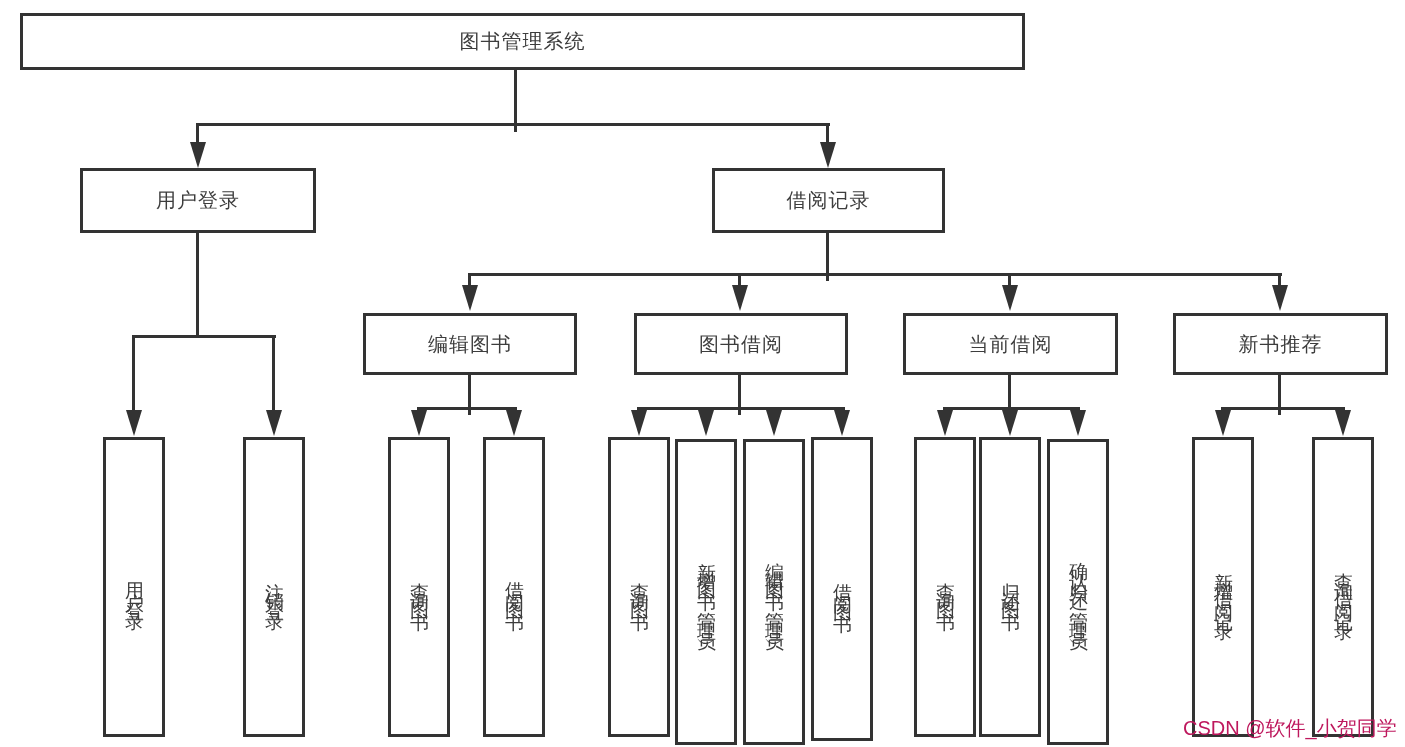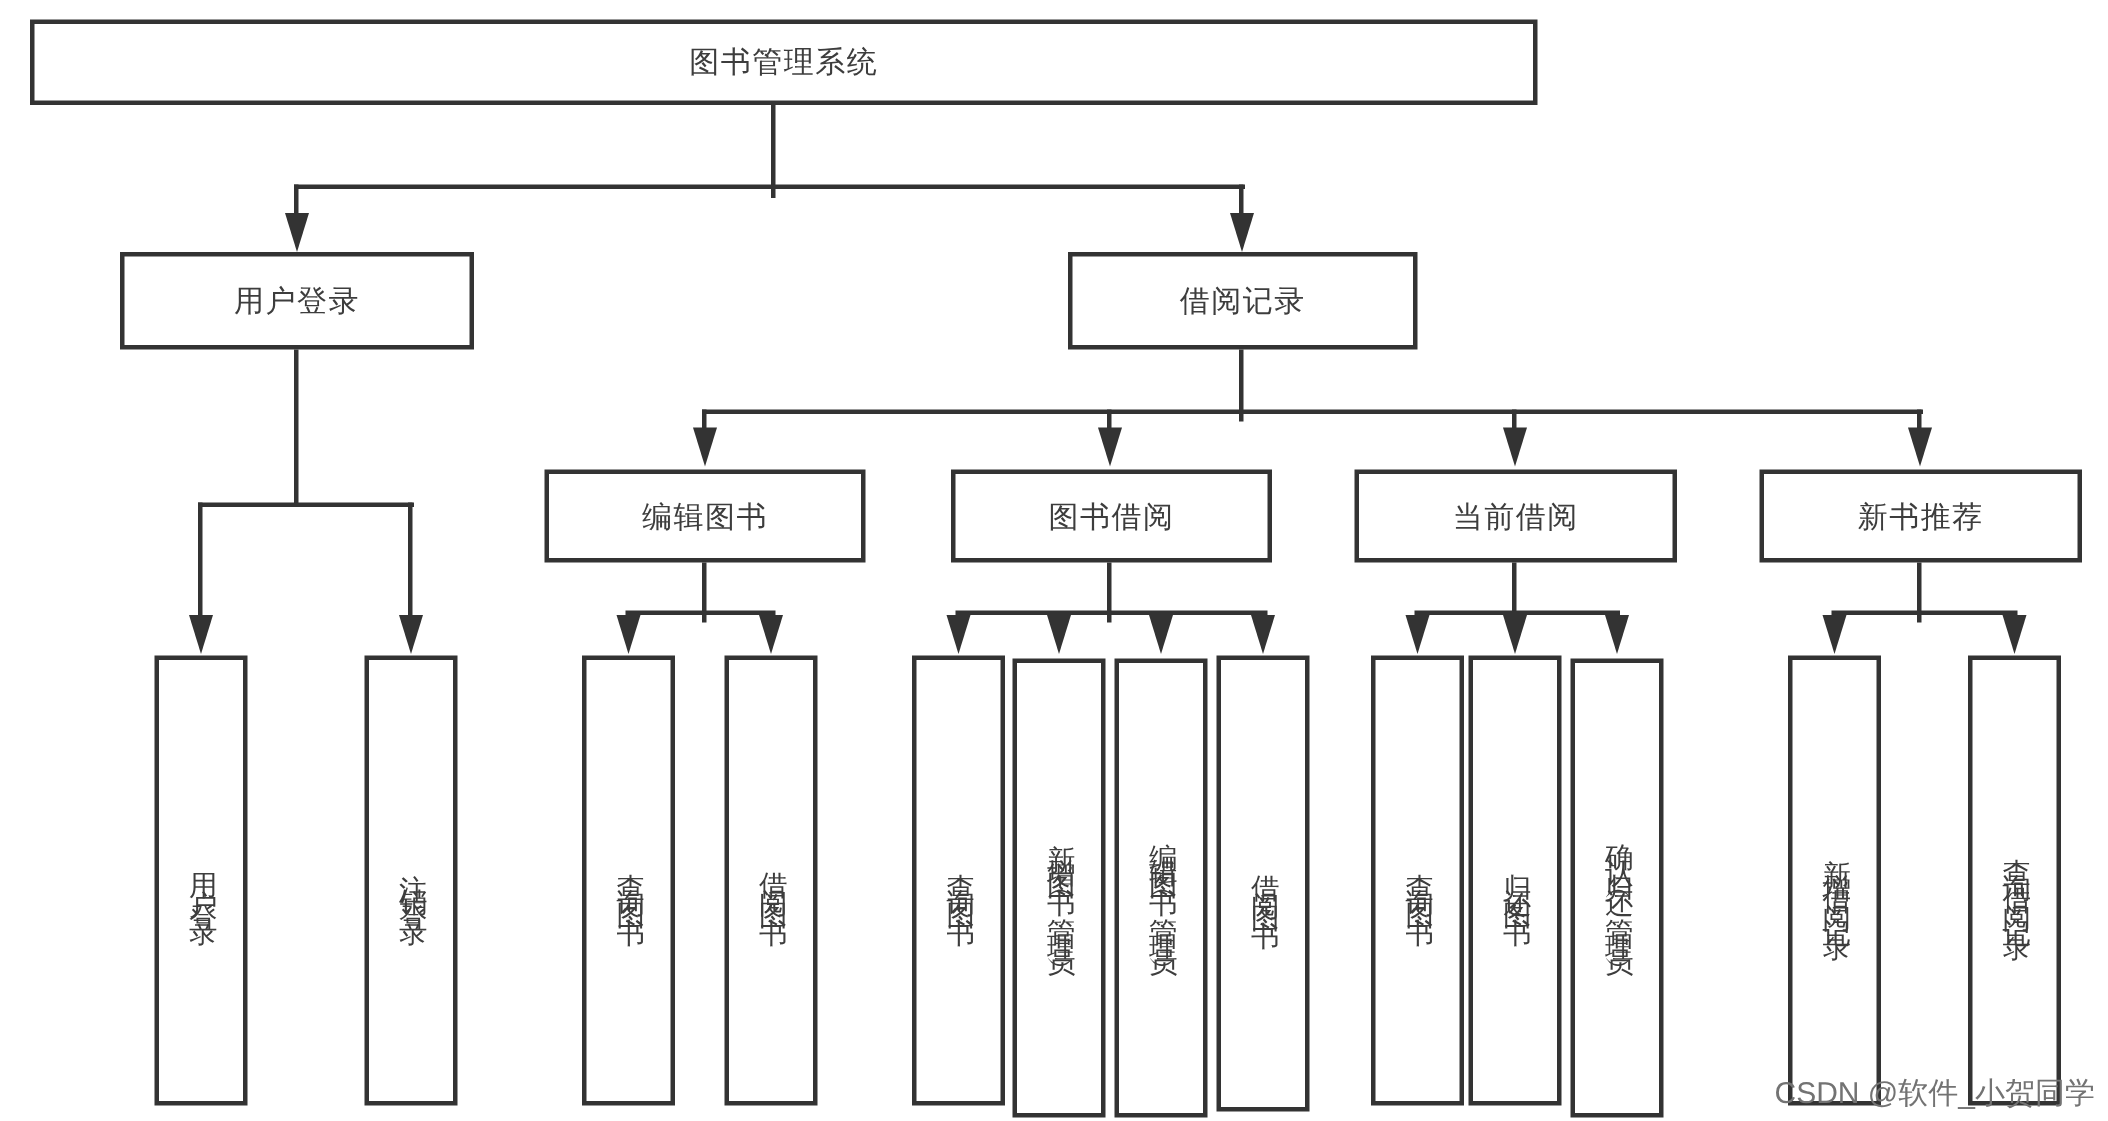--- a/index.html
+++ b/index.html
@@ -41,21 +41,21 @@
     width: 0; height: 0;
     border-left: 8px solid transparent;
     border-right: 8px solid transparent;
     border-top: 26px solid #333333;
   }
   .watermark {
     position: absolute;
     left: 1183px;
     top: 715px;
     font-size: 20px;
-    color: #737373;
+    color: #be185d;
     white-space: nowrap;
     z-index: 5;
   }
 </style>
 </head>
 <body>
 
 <div class="canvas">
 
   <div class="node h" style="left:20px;top:13px;width:1005px;height:57px">

